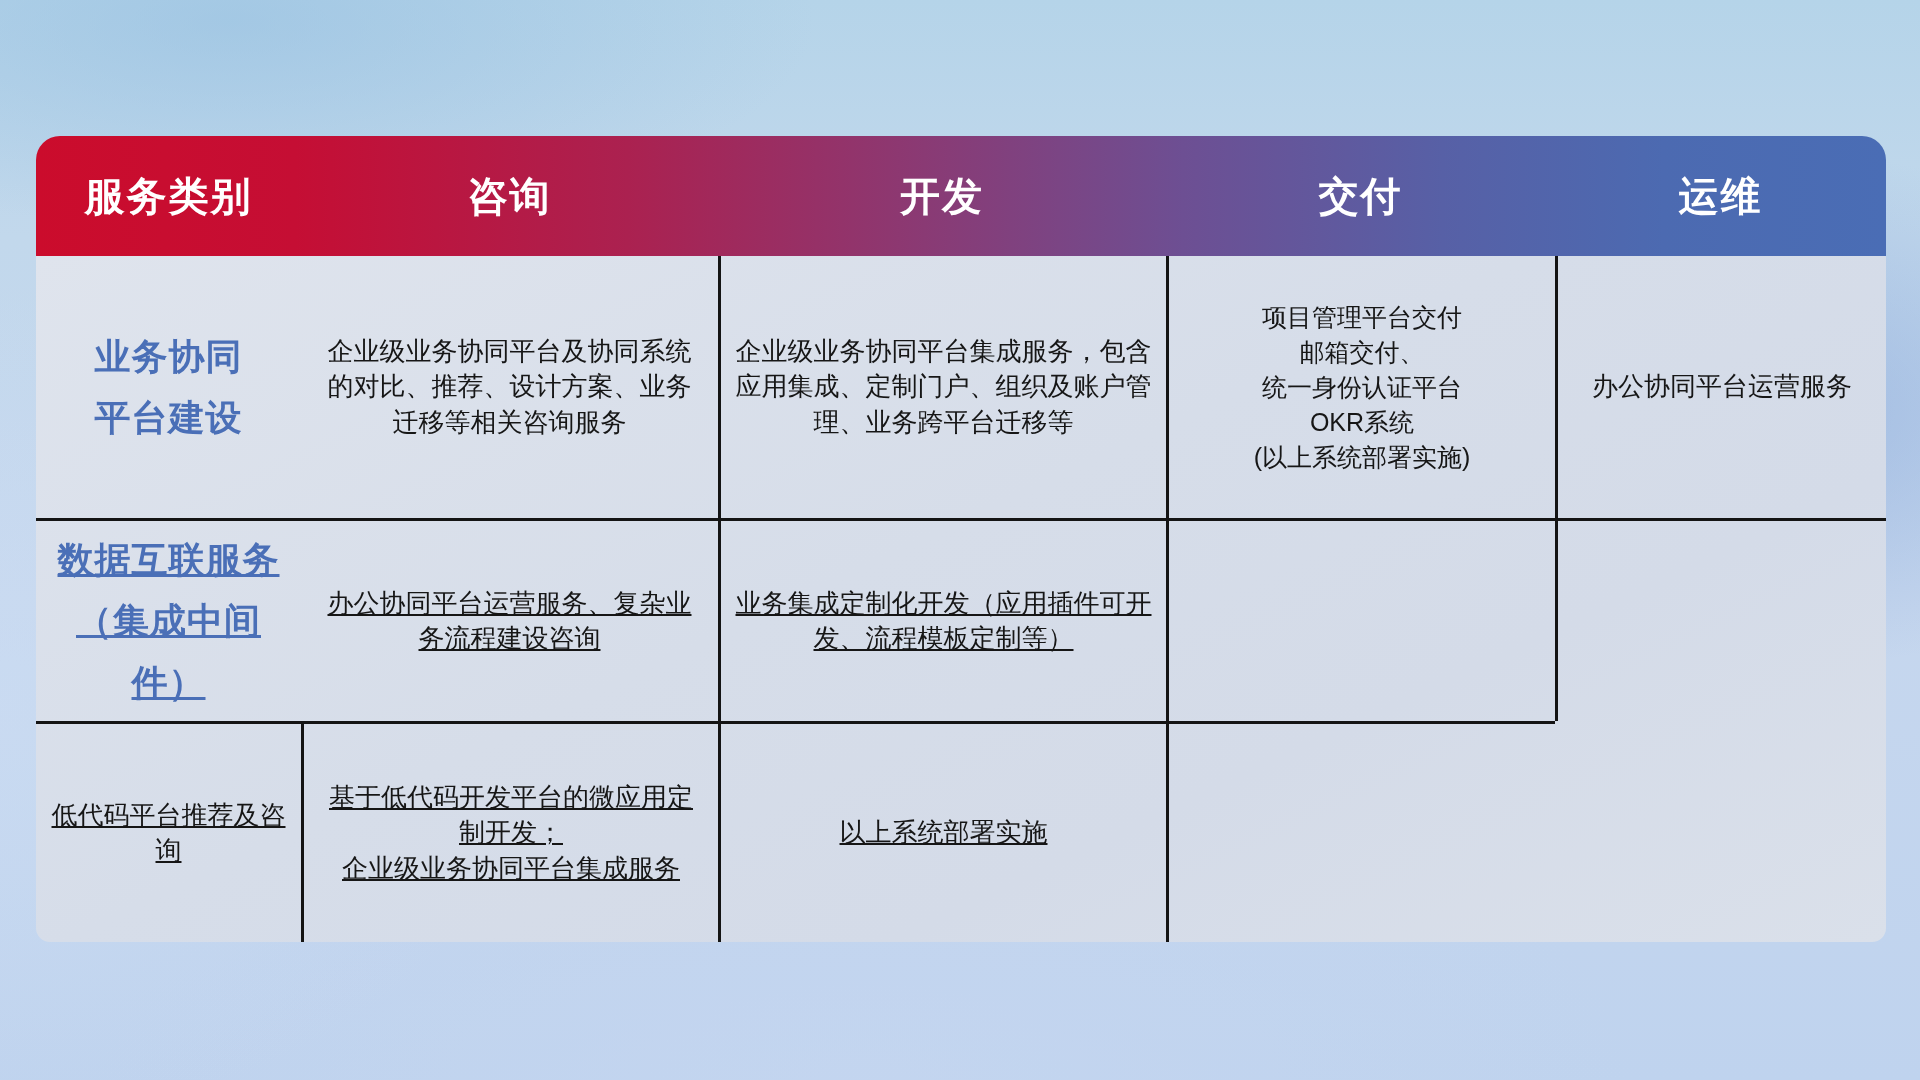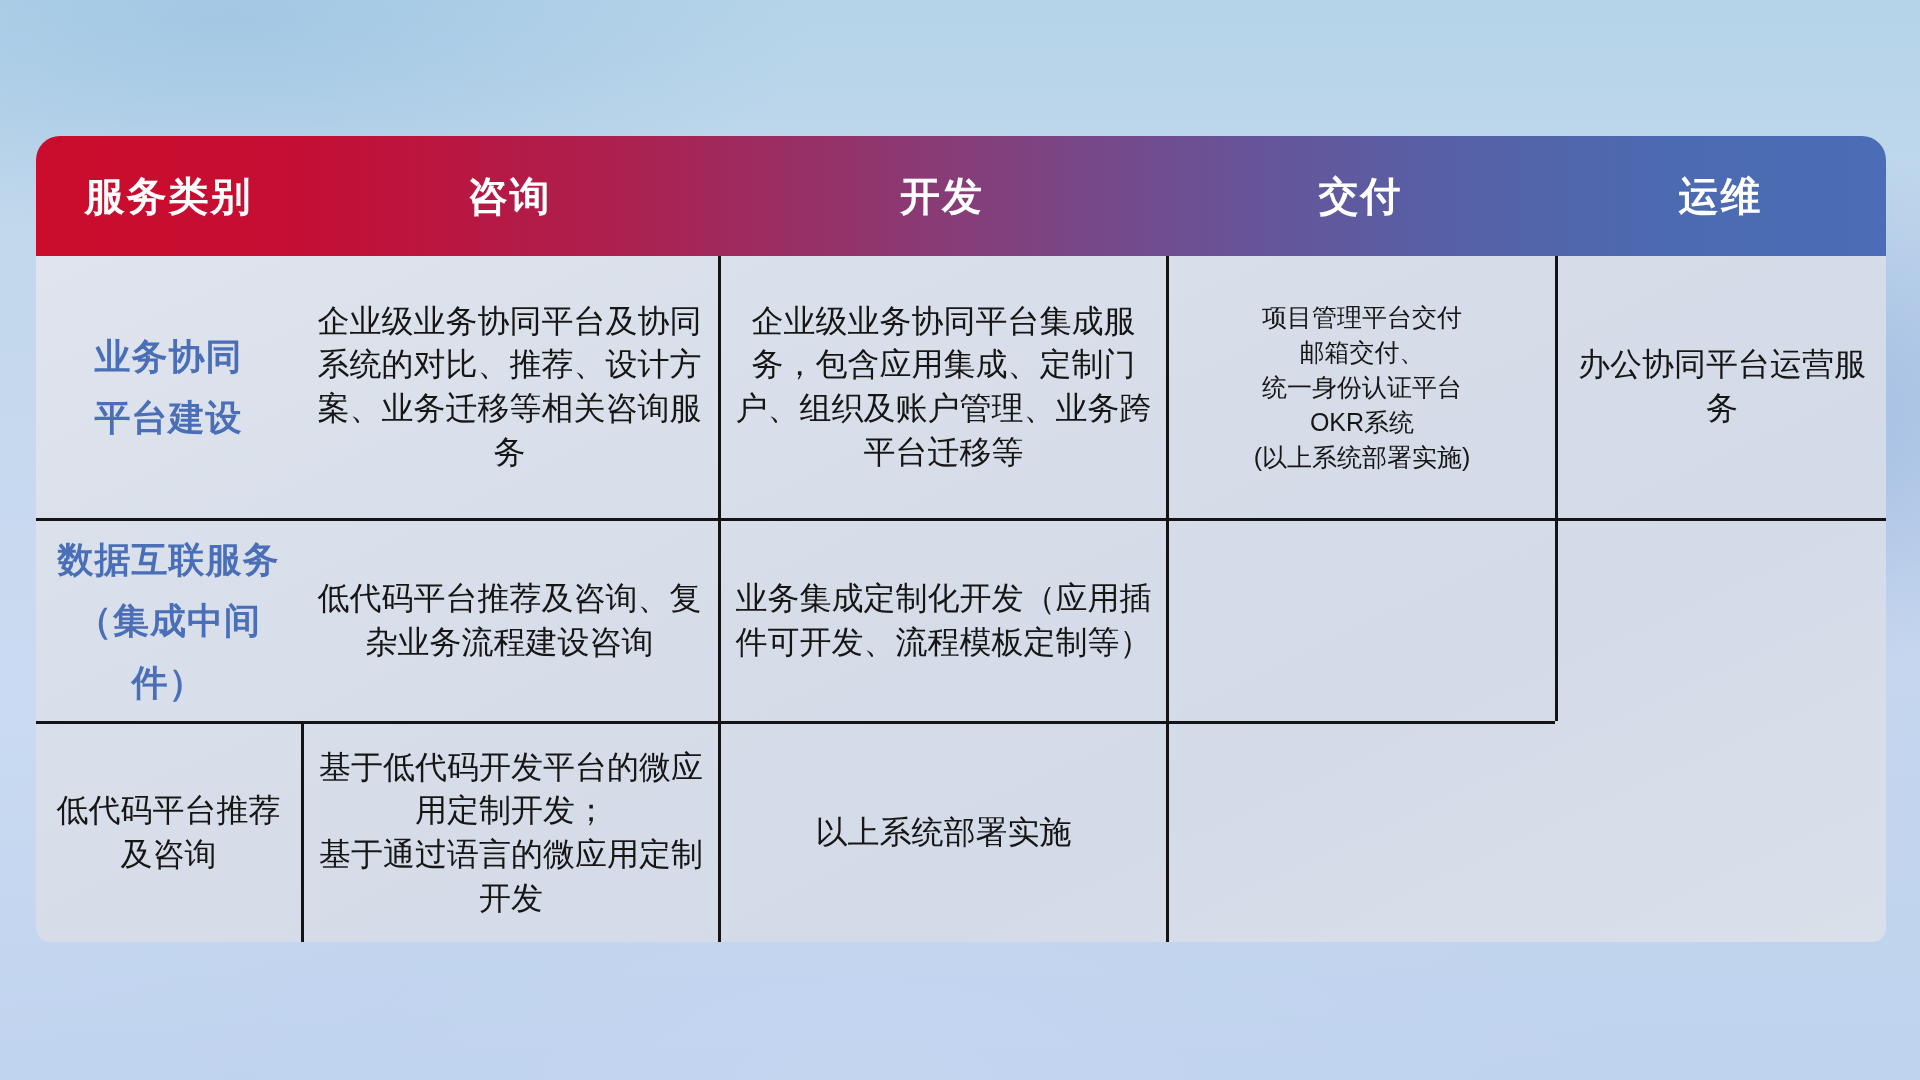--- a/index.html
+++ b/index.html
@@ -46,28 +46,28 @@
     grid-template-rows: 262px 203px 221px;
     background: linear-gradient(155deg, #dfe4ed 0%, #d6dde9 45%, #d4dbe8 70%, #dae0ea 100%);
     border-radius: 0 0 14px 14px;
     overflow: hidden;
   }
   .td {
     display: flex;
     align-items: center;
     justify-content: center;
     padding: 8px 14px;
-    font-size: 32px;
+    font-size: 26px;
     line-height: 1.36;
     color: #161616;
     text-align: center;
     white-space: pre-line;
   }
   .td.v-line { border-left: 3px solid #141414; }
-  .td.h-line { border-top: 3px solid #141414; }
+  .td.h-line { border-top: 3px solid #141414; text-decoration: underline; }
 
   .td.category {
     color: #4a6fb7;
     font-size: 36px;
     font-weight: bold;
     line-height: 1.7;
     letter-spacing: 1px;
   }
   .td.deliver-tall { font-size: 25px; line-height: 1.4; }
 </style>
@@ -92,25 +92,25 @@
     <div class="td v-line">企业级业务协同平台集成服务，包含应用集成、定制门户、组织及账户管理、业务跨平台迁移等</div>
     <div class="td v-line deliver-tall">项目管理平台交付
 邮箱交付、
 统一身份认证平台
 OKR系统
 (以上系统部署实施)</div>
     <div class="td v-line">办公协同平台运营服务</div>
 
     <div class="td category h-line">数据互联服务
 （集成中间件）</div>
-    <div class="td h-line">低代码平台推荐及咨询、复杂业务流程建设咨询</div>
+    <div class="td h-line">办公协同平台运营服务、复杂业务流程建设咨询</div>
     <div class="td v-line h-line">业务集成定制化开发（应用插件可开发、流程模板定制等）</div>
     <div class="td v-line h-line"></div>
     <div class="td v-line h-line"></div>
 
     <div class="td h-line">低代码平台推荐及咨询</div>
     <div class="td v-line h-line">基于低代码开发平台的微应用定制开发；
-基于通过语言的微应用定制开发</div>
+企业级业务协同平台集成服务</div>
     <div class="td v-line h-line">以上系统部署实施</div>
     <div class="td v-line h-line"></div>
 
   </div>
 </div>
 
 </body></html>

